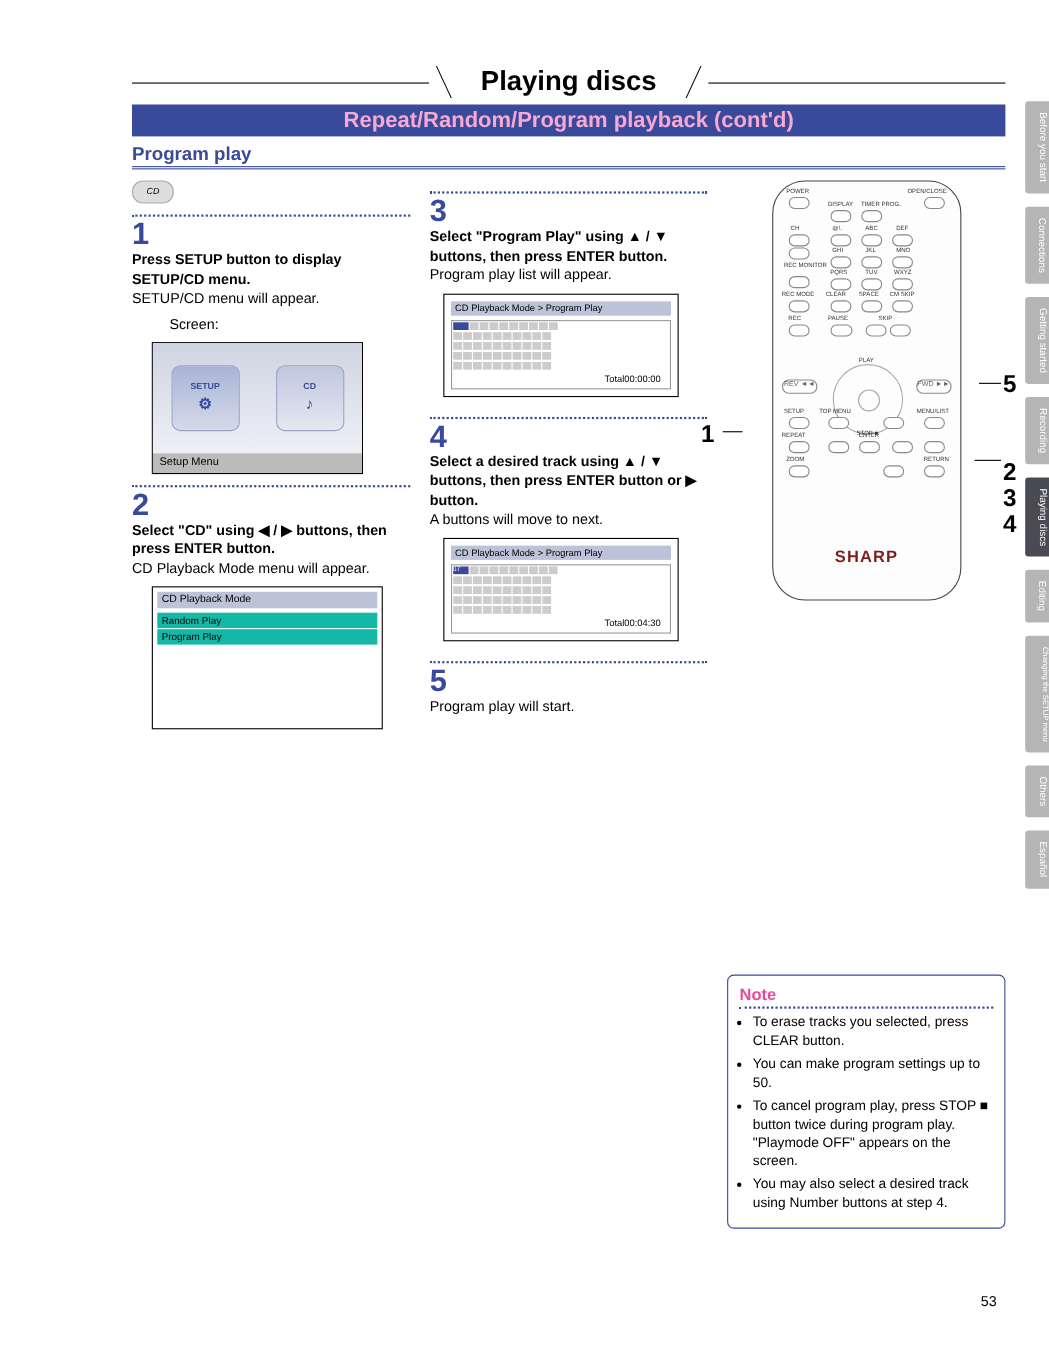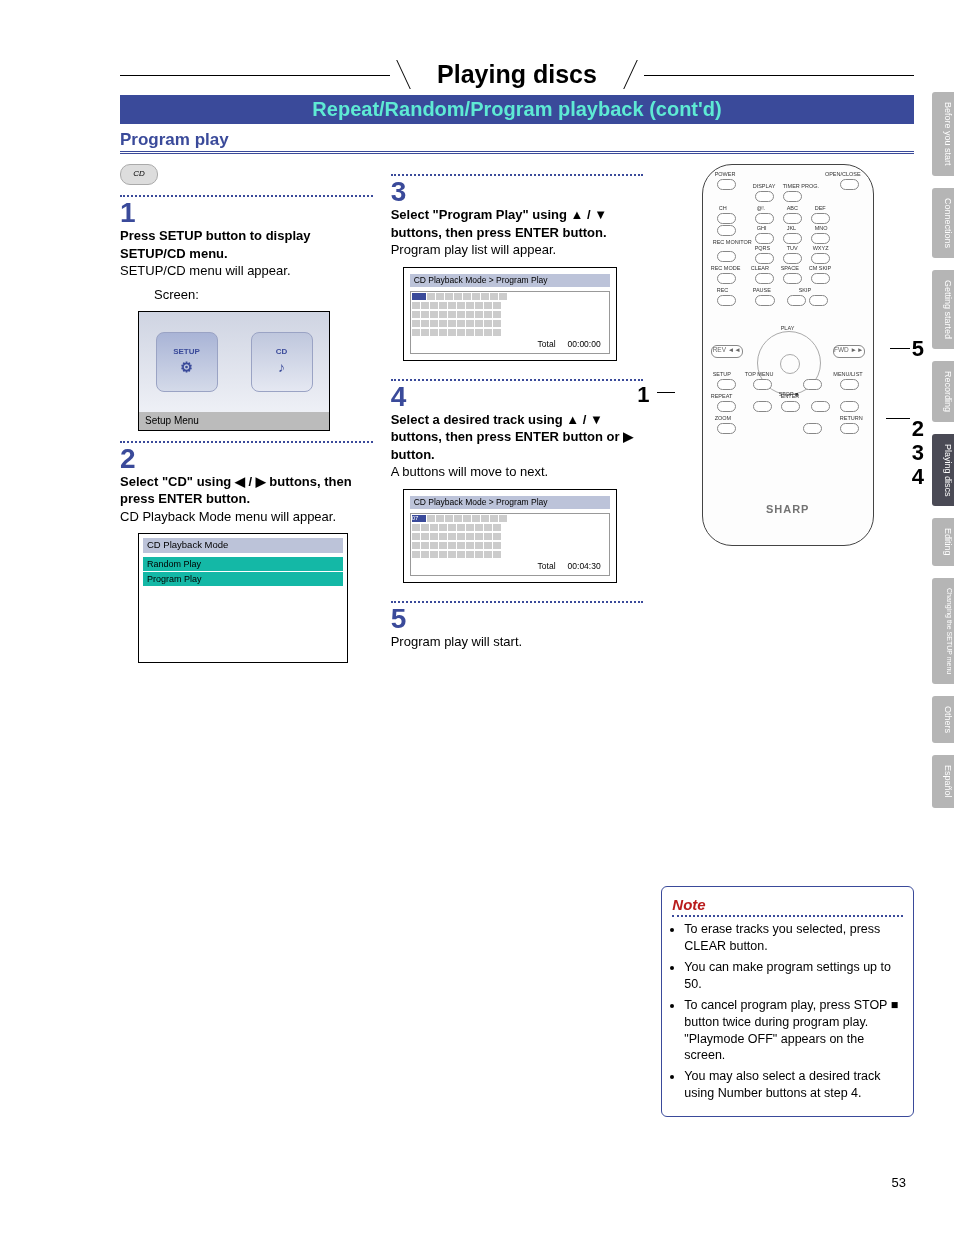--- a/index.html
+++ b/index.html
@@ -51,21 +51,21 @@
     border-left:1.2px solid #000;
     transform: skewX(25deg);
   }
   .chapter-title span::after{
     right:-4px;
     border-right:1.2px solid #000;
     transform: skewX(-25deg);
   }
   .section-band {
     background: #3a4a9a;
-    color: #5eead4;
+    color: #f9a8d4;
     font-size: 20px;
     font-weight: bold;
     text-align: center;
     padding: 3px 0;
     margin-top: 6px;
   }
   .subsection {
     font-size: 17px;
     font-weight: bold;
     color: #3a4a9a;
@@ -169,35 +169,34 @@
     padding:1px;
   }
   .prog-table .cell{
     width:8px;height:7px;background:#ccc;
   }
   .prog-table .row .lead{
     width:14px;height:7px;background:#3a4a9a;
   }
   .prog-table .total{
     font-size:8.5px;
-    display:flex;justify-content:flex-end;gap:12px;
+    display:flex;justify-content:flex-end;gap:0;
     padding:2px 8px;
   }
   .note-box {
     border: 1px solid #3a4a9a;
     border-radius: 6px;
     padding: 8px 10px 10px;
     font-size: 12.5px;
     line-height:1.35;
     margin-top: 60px;
   }
   .note-title {
-    font-style: italic;
     font-weight: bold;
-    color: #b91c1c;
+    color: #ec4899;
     font-size: 15px;
   }
   .note-box .dots { margin: 0 0 4px; }
   .note-box ul { margin: 0; padding-left: 12px; }
   .note-box li { margin-bottom: 4px; }
   .side-tabs {
     position: absolute;
     right: 0;
     top: 92px;
     width: 22px;
@@ -222,21 +221,21 @@
     border-radius: 30px;
     margin: 0 auto;
     position: relative;
     background:#fdfdfd;
     font-size:6.5px;
     color:#666;
     text-align:center;
   }
   .remote .brand{
     position:absolute;bottom:28px;left:0;right:0;
-    font-weight:bold;font-size:11px;letter-spacing:1px;color:#737373;
+    font-weight:bold;font-size:15px;letter-spacing:1px;color:#7f1d1d;
   }
   .remote .btn{
     position:absolute;border:1px solid #888;border-radius:10px;background:#fff;
   }
   .remote .lbl{position:absolute;font-size:5.5px;color:#333;}
   .remote .oval{width:17px;height:9px;}
   .remote .wide{width:30px;height:11px;border-radius:6px;}
   .remote .ring{
     width:62px;height:62px;border:1px solid #aaa;border-radius:50%;
     position:absolute;left:54px;top:166px;

